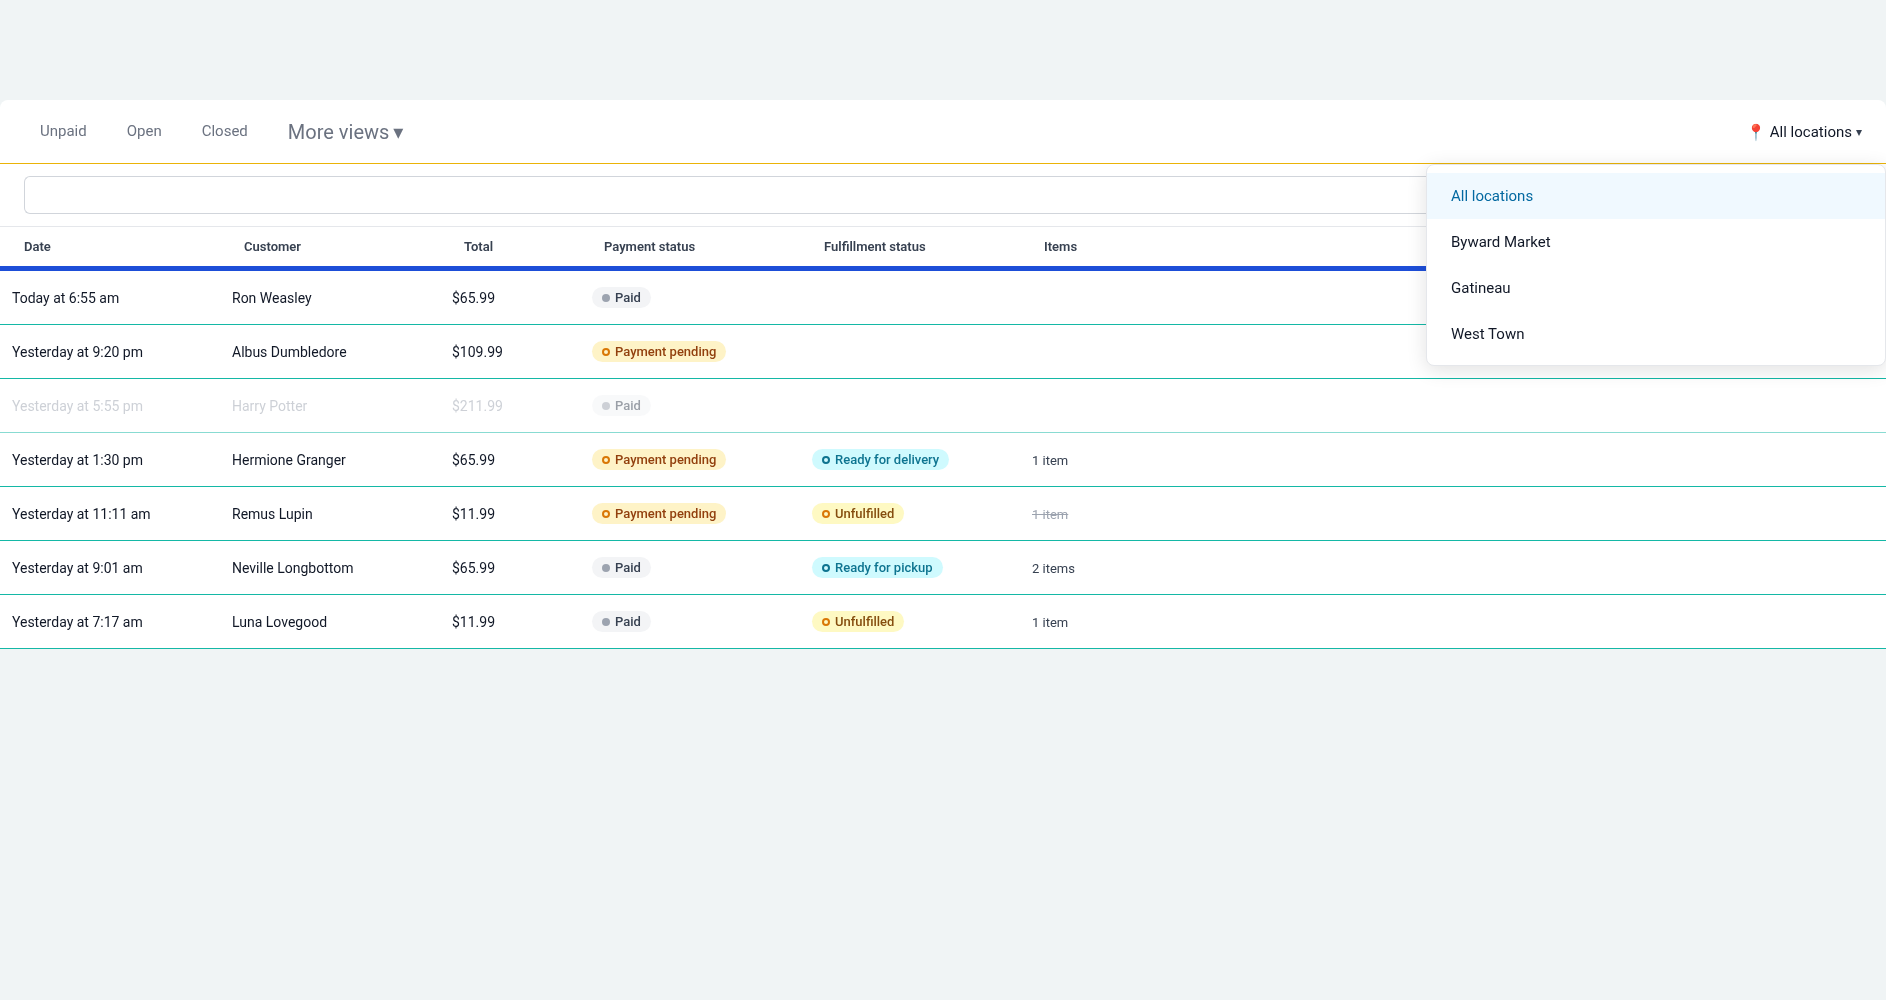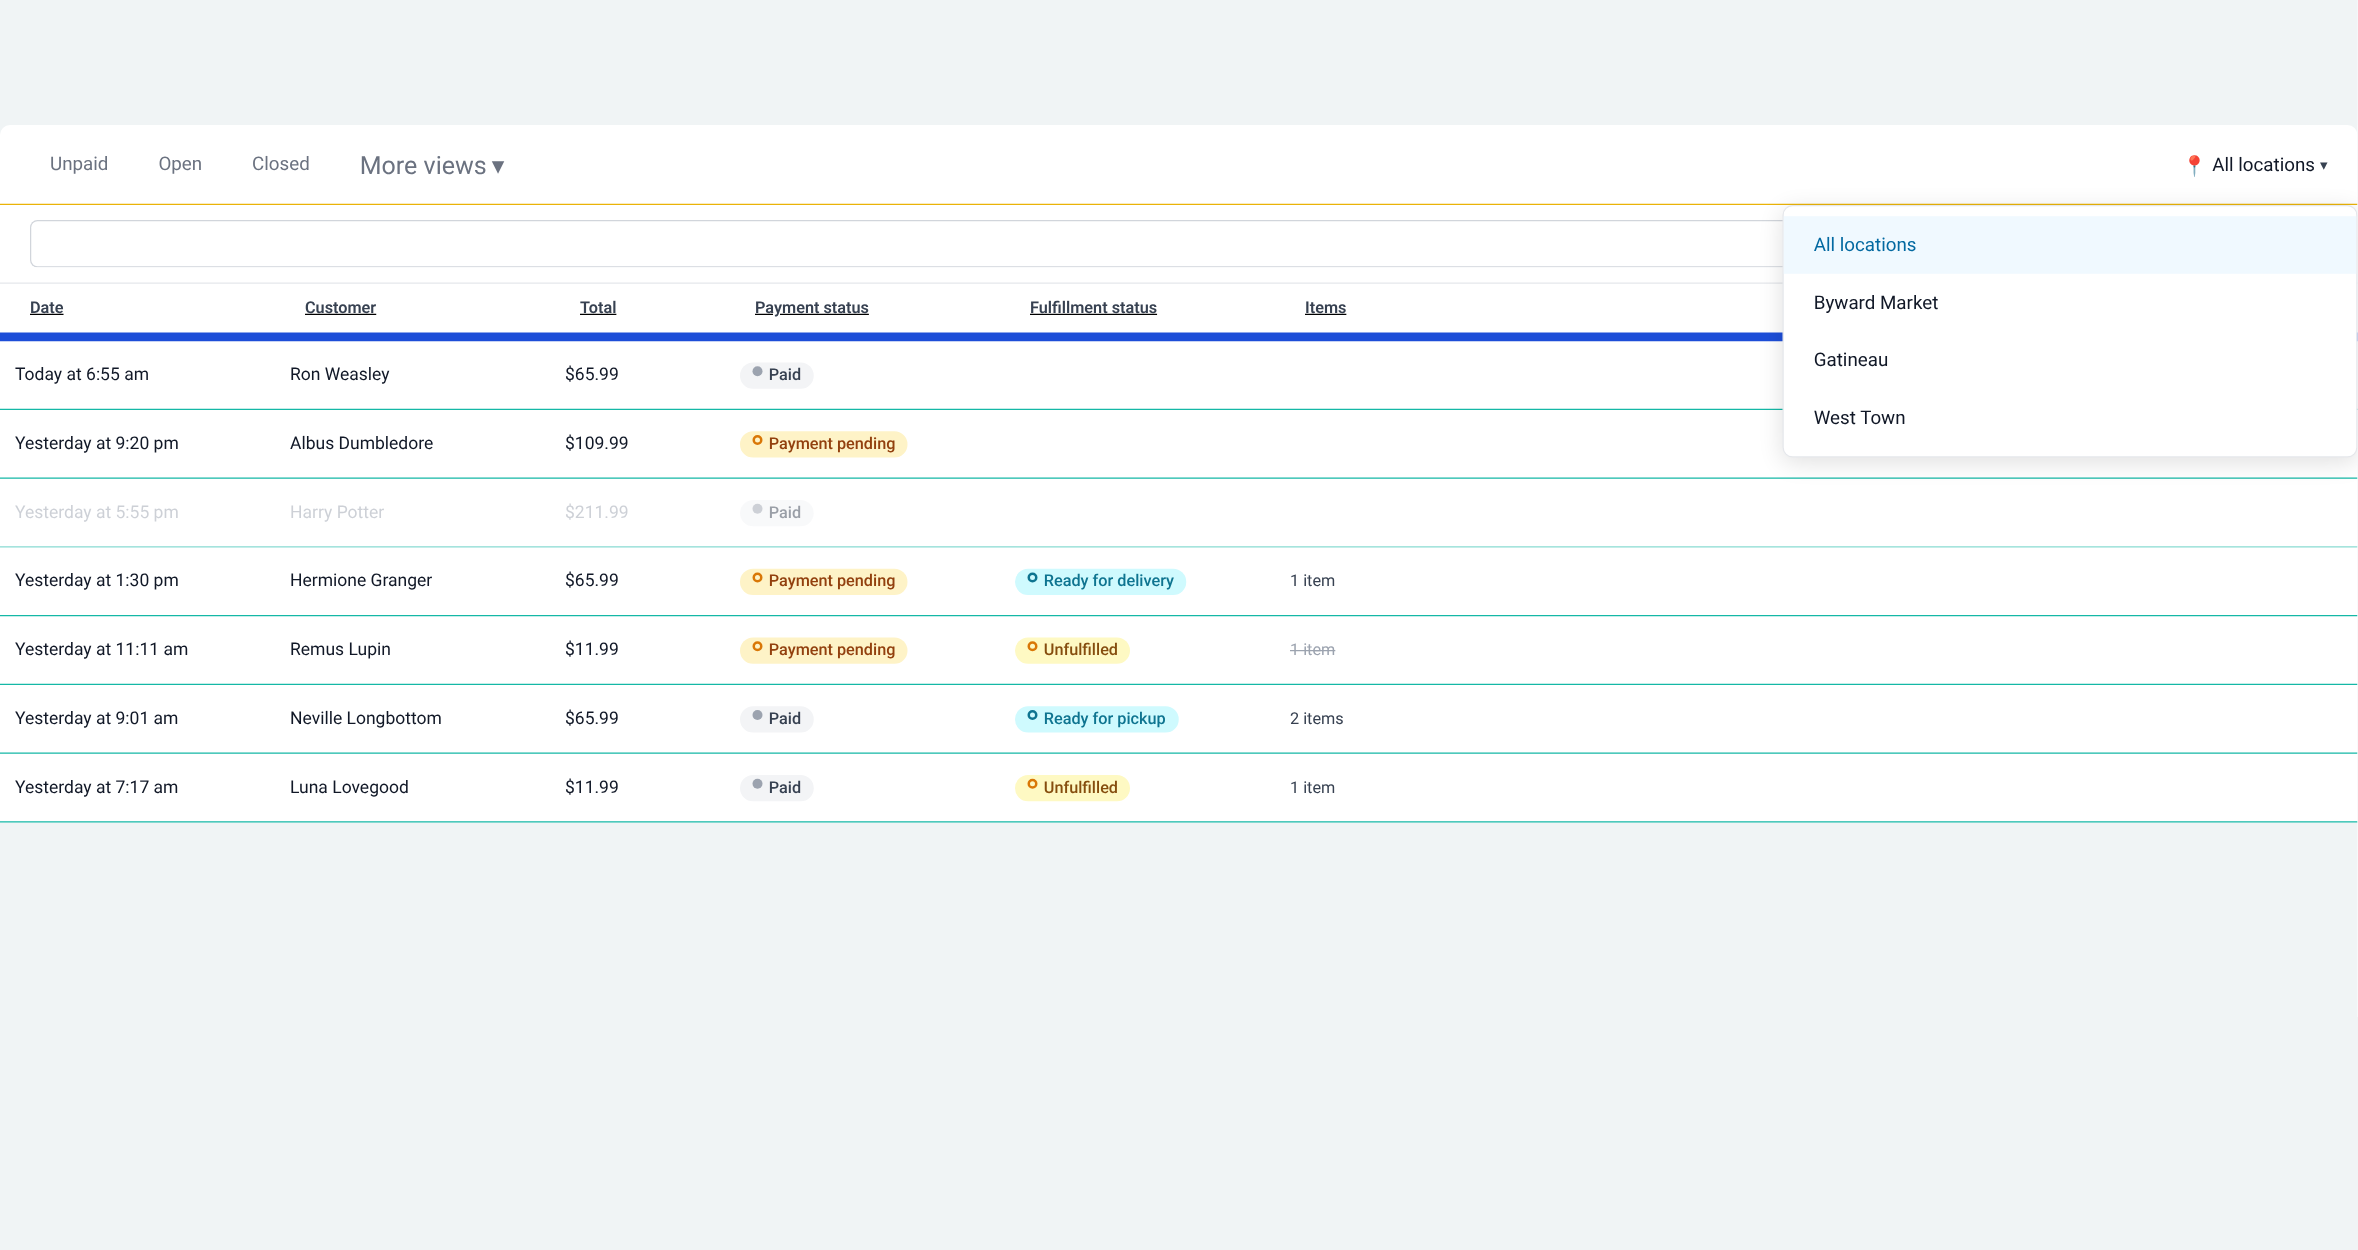--- a/index.html
+++ b/index.html
@@ -75,22 +75,21 @@
       font-size: 14px;
       color: #374151;
       cursor: pointer;
       height: 38px;
       border-right: 3px solid #2563eb;
     }
     .table-header {
       display: grid;
       grid-template-columns: 220px 220px 140px 220px 220px 100px;
       padding: 12px 24px;
-      border-bottom: 7px solid #1d4ed8;
-      text-decoration: underline;
+      border-bottom: 5px solid #1d4ed8;
     }
     .table-header-cell {
       font-size: 13px;
       font-weight: 600;
       color: #374151;
     }
     .table-row {
       display: grid;
       grid-template-columns: 220px 220px 140px 220px 220px 100px;
       padding: 16px 12px;
@@ -98,21 +97,21 @@
       align-items: center;
     }
     .table-row.muted { opacity: 0.5; }
     .cell {
       font-size: 14px;
       color: #111827;
     }
     .cell.muted { color: #9ca3af; }
     .badge {
       display: inline-flex;
-      align-items: flex-start;
+      align-items: center;
       gap: 5px;
       padding: 3px 10px;
       border-radius: 999px;
       font-size: 13px;
       font-weight: 500;
     }
     .badge-paid {
       background: #f3f4f6;
       color: #374151;
     }

